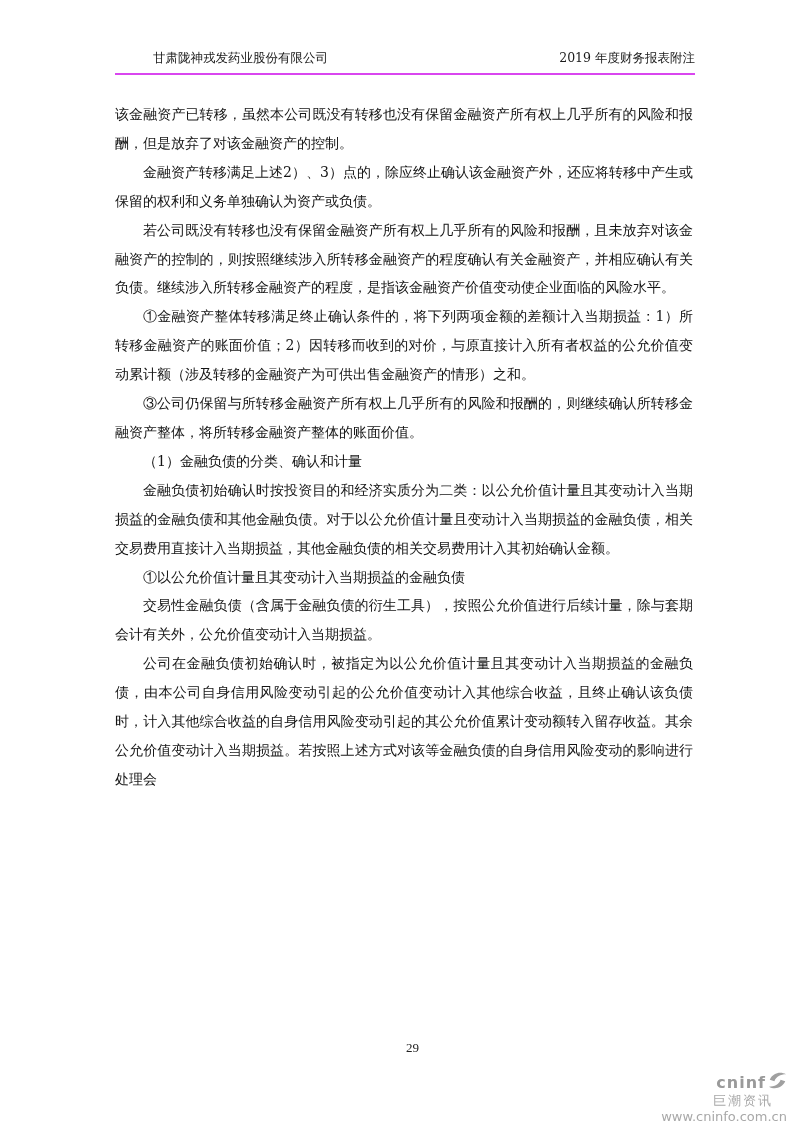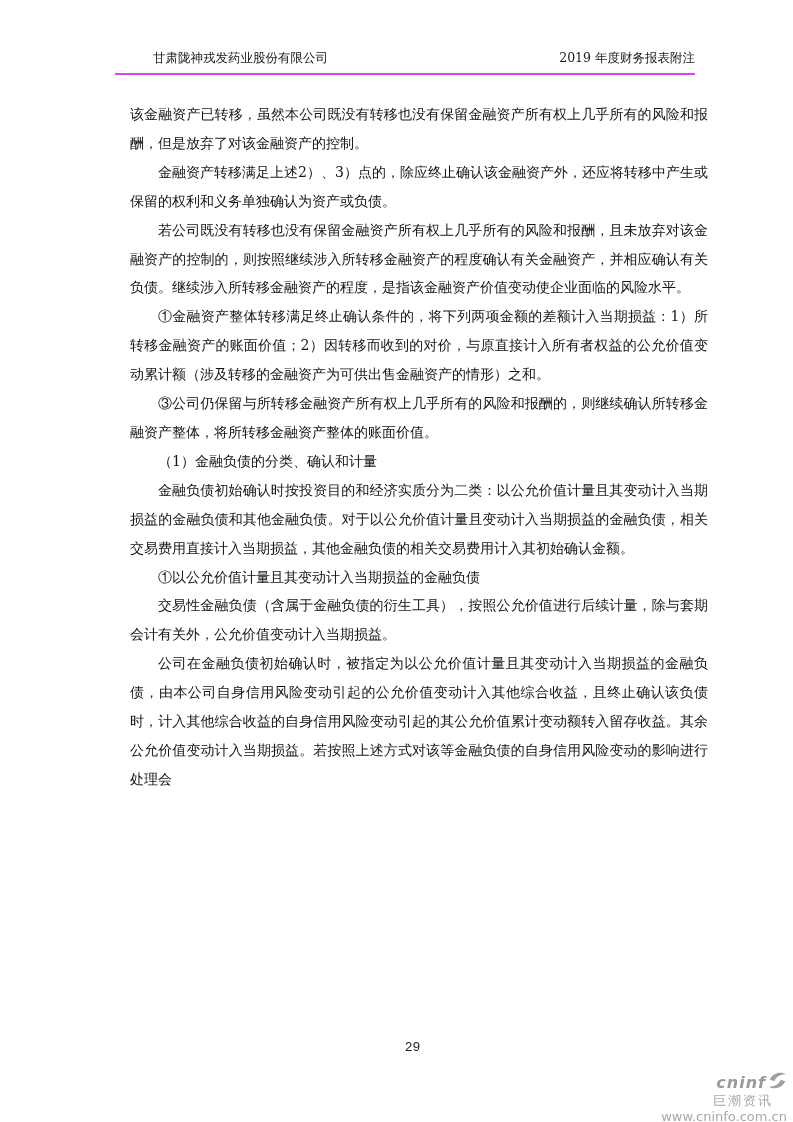--- a/index.html
+++ b/index.html
@@ -24,58 +24,57 @@
     font-size: 12.5px;
     line-height: 20px;
     padding-bottom: 5px;
     border-bottom: 2px solid #d946ef;
     color: #1a1a1a;
   }
   .header .company { padding-left: 38px; }
   
   .body-text {
     position: absolute;
-    left: 130px;
+    left: 115px;
     top: 100px;
     width: 578px;
     font-size: 14px;
     line-height: 28.9px;
     text-align: justify;
     text-align-last: left;
     color: #141414;
   }
   .body-text p { margin: 0; text-indent: 2em; }
   .body-text p.cont { text-indent: 0; }
   
   .page-number {
     position: absolute;
     left: 115px;
     top: 1040px;
     width: 595px;
     text-align: center;
     font-size: 13px;
-    font-family: Liberation Mono, monospace;
+    font-family: Liberation Serif, serif;
     color: #222222;
   }
   .cninfo-logo {
     position: absolute;
     right: 6px;
     top: 1072px;
     width: 130px;
     text-align: right;
     color: #a0a0a0;
     font-family: "DejaVu Sans", "Liberation Sans", sans-serif;
     line-height: 1.1;
   }
   .cninfo-logo .brand-row {
     display: flex;
     justify-content: flex-end;
     align-items: center;
     gap: 2px;
-    font-style: italic;
   }
   .cninfo-logo .brand {
     font-weight: bold;
     font-size: 16px;
     letter-spacing: 1px;
     color: #9a9a9a;
   }
   .cninfo-logo .swirl-icon { display: inline-block; }
   .cninfo-logo .cn-name {
     font-size: 13px;

